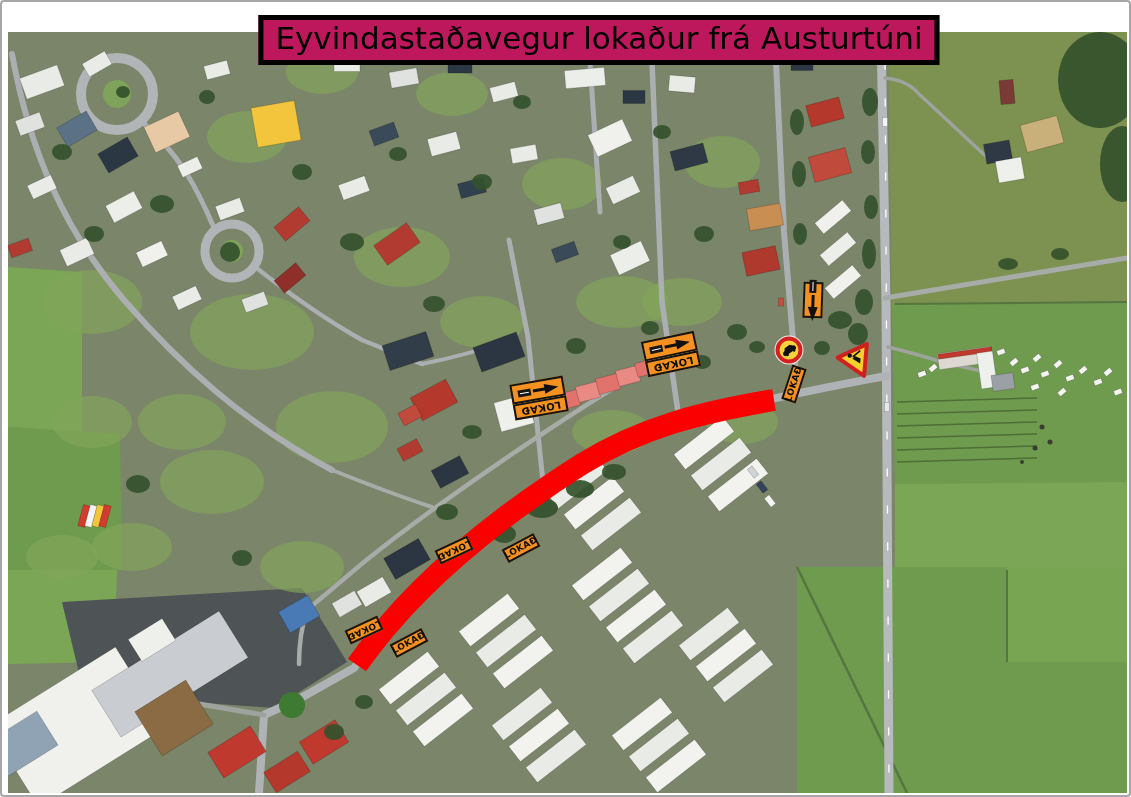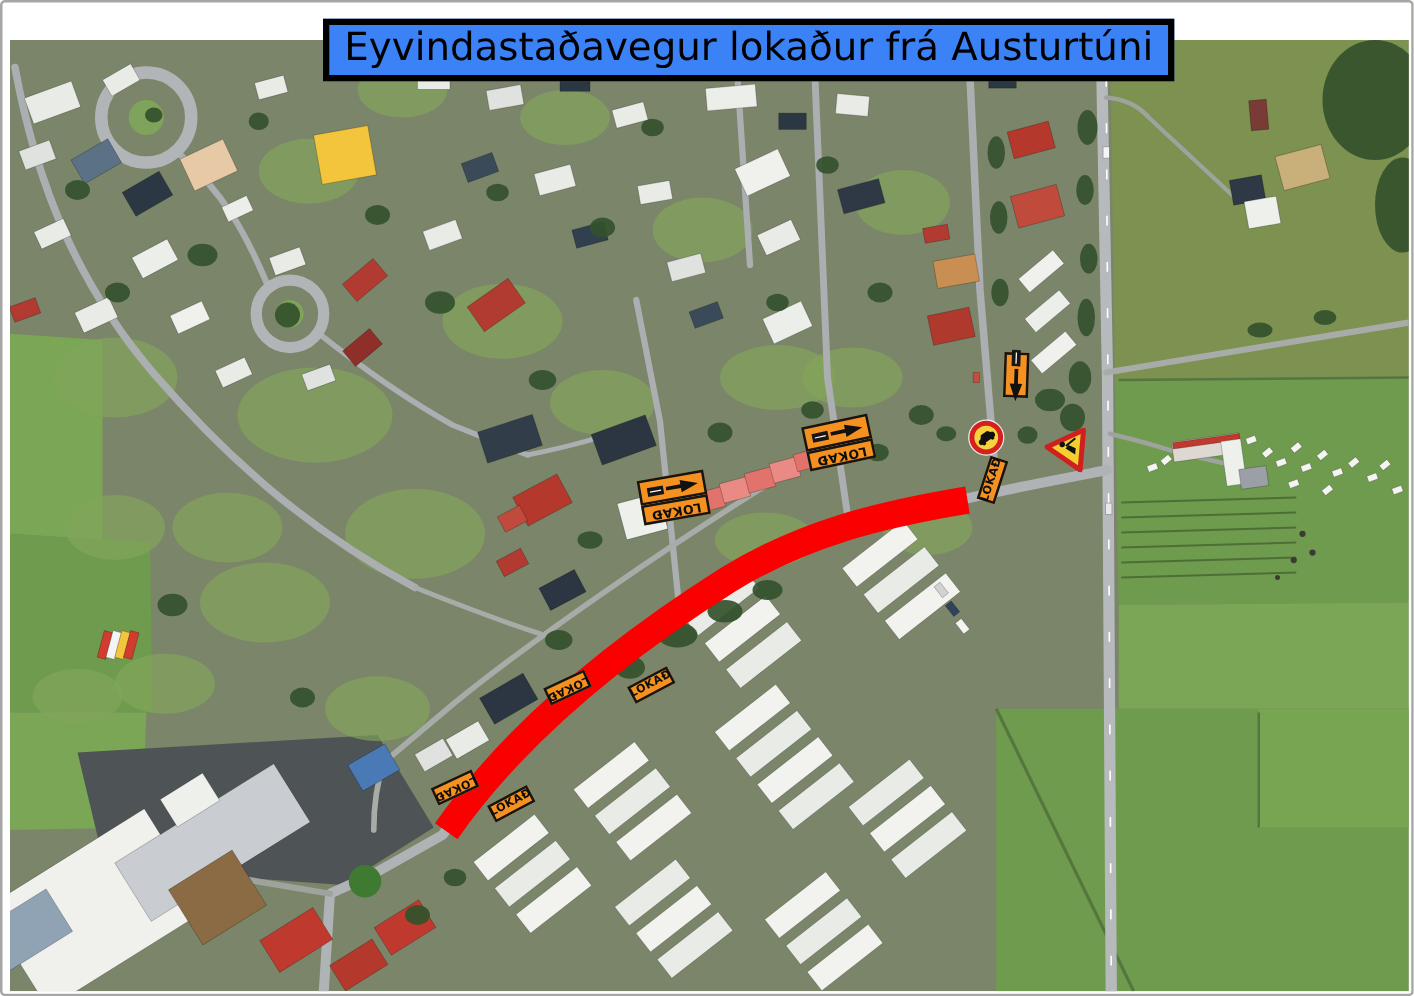--- a/index.html
+++ b/index.html
@@ -1,21 +1,21 @@
 <!DOCTYPE html>
 <html><head>
 <meta charset="utf-8">
 <style>
   html,body{margin:0;padding:0;background:#fff;font-family:"DejaVu Sans",sans-serif;}
   #frame{position:relative;width:1131px;height:797px;background:#fff;box-sizing:border-box;
          border:2px solid #a6a6a6;border-radius:4px;overflow:hidden;}
   #map-svg{position:absolute;left:0;top:0;}
   #closure-path{stroke:#fb0000;stroke-width:22;fill:none;stroke-linecap:butt;}
   #title-banner{position:absolute;top:13px;left:597px;transform:translateX(-50%);
-    background:#3b82f6;border:5px solid #000;padding:1px 12px 3px 12px;white-space:nowrap;
+    background:#be185d;border:5px solid #000;padding:1px 12px 3px 12px;white-space:nowrap;
     font-size:31px;color:#000;letter-spacing:0px;line-height:1.15;}
   #sign-layer{position:absolute;left:0;top:0;width:1131px;height:797px;pointer-events:none;}
   .sign{position:absolute;display:flex;flex-direction:column;align-items:stretch;}
   .panel{background:#f59120;border:2px solid #151515;display:flex;align-items:center;
          justify-content:center;box-sizing:border-box;}
   .lokad-text{font-weight:bold;font-size:9px;letter-spacing:.4px;color:#0d0d0d;line-height:1;}
   .combo .lokad-text{font-size:10px;}
   .flip{transform:rotate(180deg);}
   .mini-label{width:13px;height:7px;background:#161616;margin-right:2px;position:relative;flex:none;}
   .mini-label::after{content:"";position:absolute;left:2px;right:2px;top:3px;height:1px;background:#fff;}

